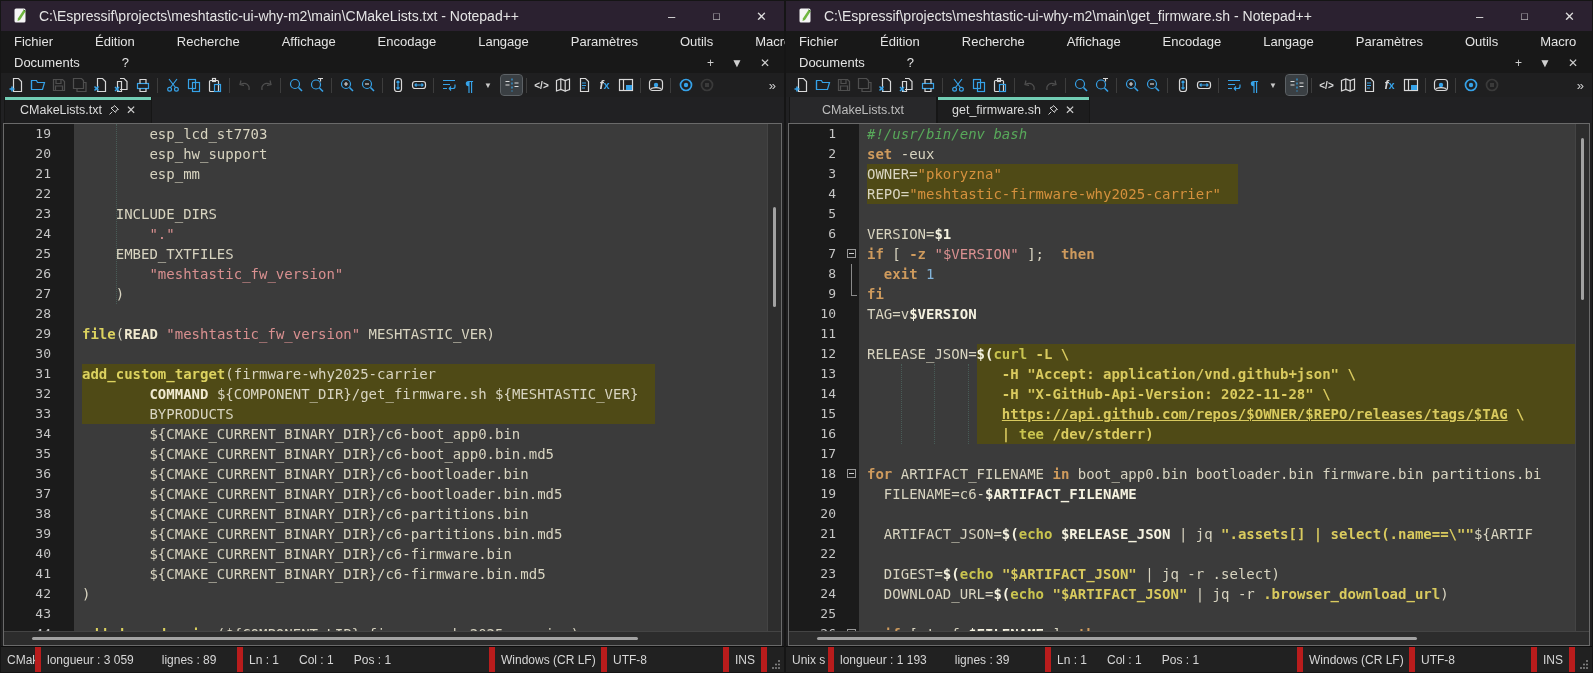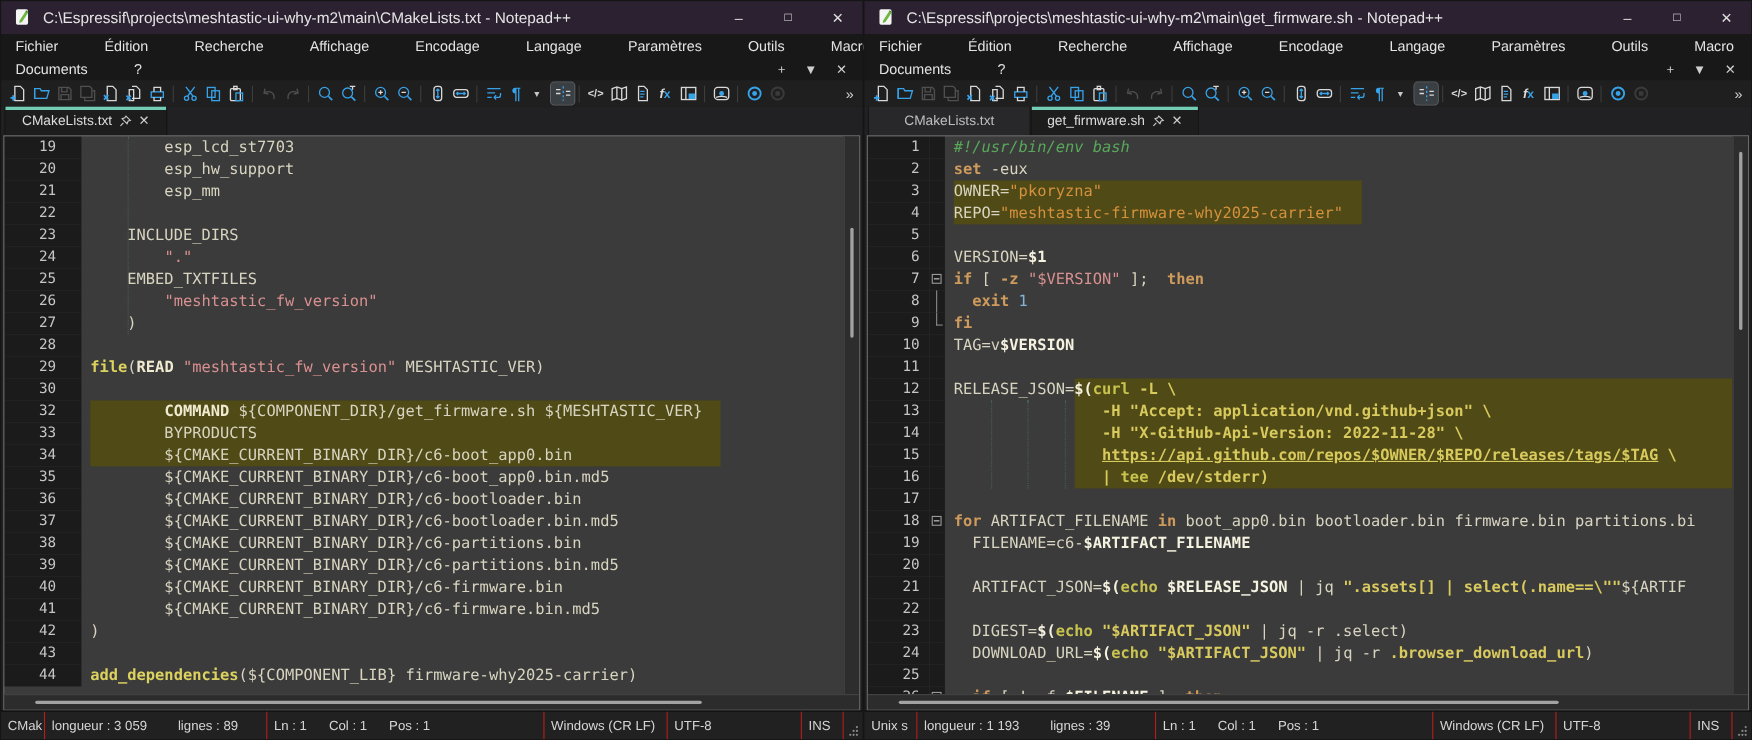--- a/index.html
+++ b/index.html
@@ -66,21 +66,21 @@
 
   
   .vscroll{position:absolute;top:0;right:0;bottom:14px;width:14px;background:#2d2d2d;border-left:1px solid #444;box-sizing:border-box;}
   .vthumb{position:absolute;left:5px;width:3px;background:#a2a2a2;border-radius:2px;}
   .hscroll{position:absolute;left:0;right:0;bottom:0;height:14px;background:#2c2c2c;border-top:1px solid #444;box-sizing:border-box;}
   .hthumb{position:absolute;top:5px;height:3px;background:#a2a2a2;border-radius:2px;}
 
   
   .statusbar{position:absolute;left:0;right:0;bottom:0;height:25px;background:#212121;color:#d6d6d6;
      font-size:12px;display:flex;align-items:stretch;border-top:1px solid #0d0d0d;}
-  .seg{display:flex;align-items:center;padding:0 6px;border-right:1px solid #b91c1c;white-space:nowrap;overflow:hidden;box-sizing:border-box;}
+  .seg{display:flex;align-items:center;padding:0 6px;border-right:6px solid #b91c1c;white-space:nowrap;overflow:hidden;box-sizing:border-box;}
   .seg.flex{flex:1;}
   .seg .gap{display:inline-block;width:28px;}
   .grip{width:14px;display:flex;align-items:flex-end;justify-content:flex-end;padding:0 3px 3px 0;}
 </style>
 </head>
 <body>
 
   <div class="window" style="left: 0px; width: 785px;">
     <div class="titlebar">
       <span class="appicon">
@@ -333,20 +333,21 @@
           <div class="cl"><span class="gnum">21</span><span class="gfold"></span><span class="ctext"><span class="tk-p">        esp_mm</span></span></div>
           <div class="cl"><span class="gnum">22</span><span class="gfold"></span><span class="ctext"></span></div>
           <div class="cl"><span class="gnum">23</span><span class="gfold"></span><span class="ctext"><span class="tk-p">    INCLUDE_DIRS</span></span></div>
           <div class="cl"><span class="gnum">24</span><span class="gfold"></span><span class="ctext"><span class="tk-p">        </span><span class="tk-s">"."</span></span></div>
           <div class="cl"><span class="gnum">25</span><span class="gfold"></span><span class="ctext"><span class="tk-p">    EMBED_TXTFILES</span></span></div>
           <div class="cl"><span class="gnum">26</span><span class="gfold"></span><span class="ctext"><span class="tk-p">        </span><span class="tk-s">"meshtastic_fw_version"</span></span></div>
           <div class="cl"><span class="gnum">27</span><span class="gfold"></span><span class="ctext"><span class="tk-p">    )</span></span></div>
           <div class="cl"><span class="gnum">28</span><span class="gfold"></span><span class="ctext"></span></div>
           <div class="cl"><span class="gnum">29</span><span class="gfold"></span><span class="ctext"><span class="tk-fn">file</span><span class="tk-p">(</span><span class="tk-kb">READ</span><span class="tk-p"> </span><span class="tk-s">"meshtastic_fw_version"</span><span class="tk-p"> MESHTASTIC_VER)</span></span></div>
           <div class="cl"><span class="gnum">30</span><span class="gfold"></span><span class="ctext"></span></div>
+          <div class="cl"><span class="gnum">31</span><span class="gfold"></span><span class="ctext"><span class="tk-fn">add_custom_target</span><span class="tk-p">(firmware-why2025-carrier</span></span></div>
           <div class="cl"><span class="gnum">32</span><span class="gfold"></span><span class="ctext"><span class="tk-p">        </span><span class="tk-kb">COMMAND</span><span class="tk-p"> ${COMPONENT_DIR}/get_firmware.sh ${MESHTASTIC_VER}</span></span></div>
           <div class="cl"><span class="gnum">33</span><span class="gfold"></span><span class="ctext"><span class="tk-p">        BYPRODUCTS</span></span></div>
           <div class="cl"><span class="gnum">34</span><span class="gfold"></span><span class="ctext"><span class="tk-p">        ${CMAKE_CURRENT_BINARY_DIR}/c6-boot_app0.bin</span></span></div>
           <div class="cl"><span class="gnum">35</span><span class="gfold"></span><span class="ctext"><span class="tk-p">        ${CMAKE_CURRENT_BINARY_DIR}/c6-boot_app0.bin.md5</span></span></div>
           <div class="cl"><span class="gnum">36</span><span class="gfold"></span><span class="ctext"><span class="tk-p">        ${CMAKE_CURRENT_BINARY_DIR}/c6-bootloader.bin</span></span></div>
           <div class="cl"><span class="gnum">37</span><span class="gfold"></span><span class="ctext"><span class="tk-p">        ${CMAKE_CURRENT_BINARY_DIR}/c6-bootloader.bin.md5</span></span></div>
           <div class="cl"><span class="gnum">38</span><span class="gfold"></span><span class="ctext"><span class="tk-p">        ${CMAKE_CURRENT_BINARY_DIR}/c6-partitions.bin</span></span></div>
           <div class="cl"><span class="gnum">39</span><span class="gfold"></span><span class="ctext"><span class="tk-p">        ${CMAKE_CURRENT_BINARY_DIR}/c6-partitions.bin.md5</span></span></div>
           <div class="cl"><span class="gnum">40</span><span class="gfold"></span><span class="ctext"><span class="tk-p">        ${CMAKE_CURRENT_BINARY_DIR}/c6-firmware.bin</span></span></div>
           <div class="cl"><span class="gnum">41</span><span class="gfold"></span><span class="ctext"><span class="tk-p">        ${CMAKE_CURRENT_BINARY_DIR}/c6-firmware.bin.md5</span></span></div>

